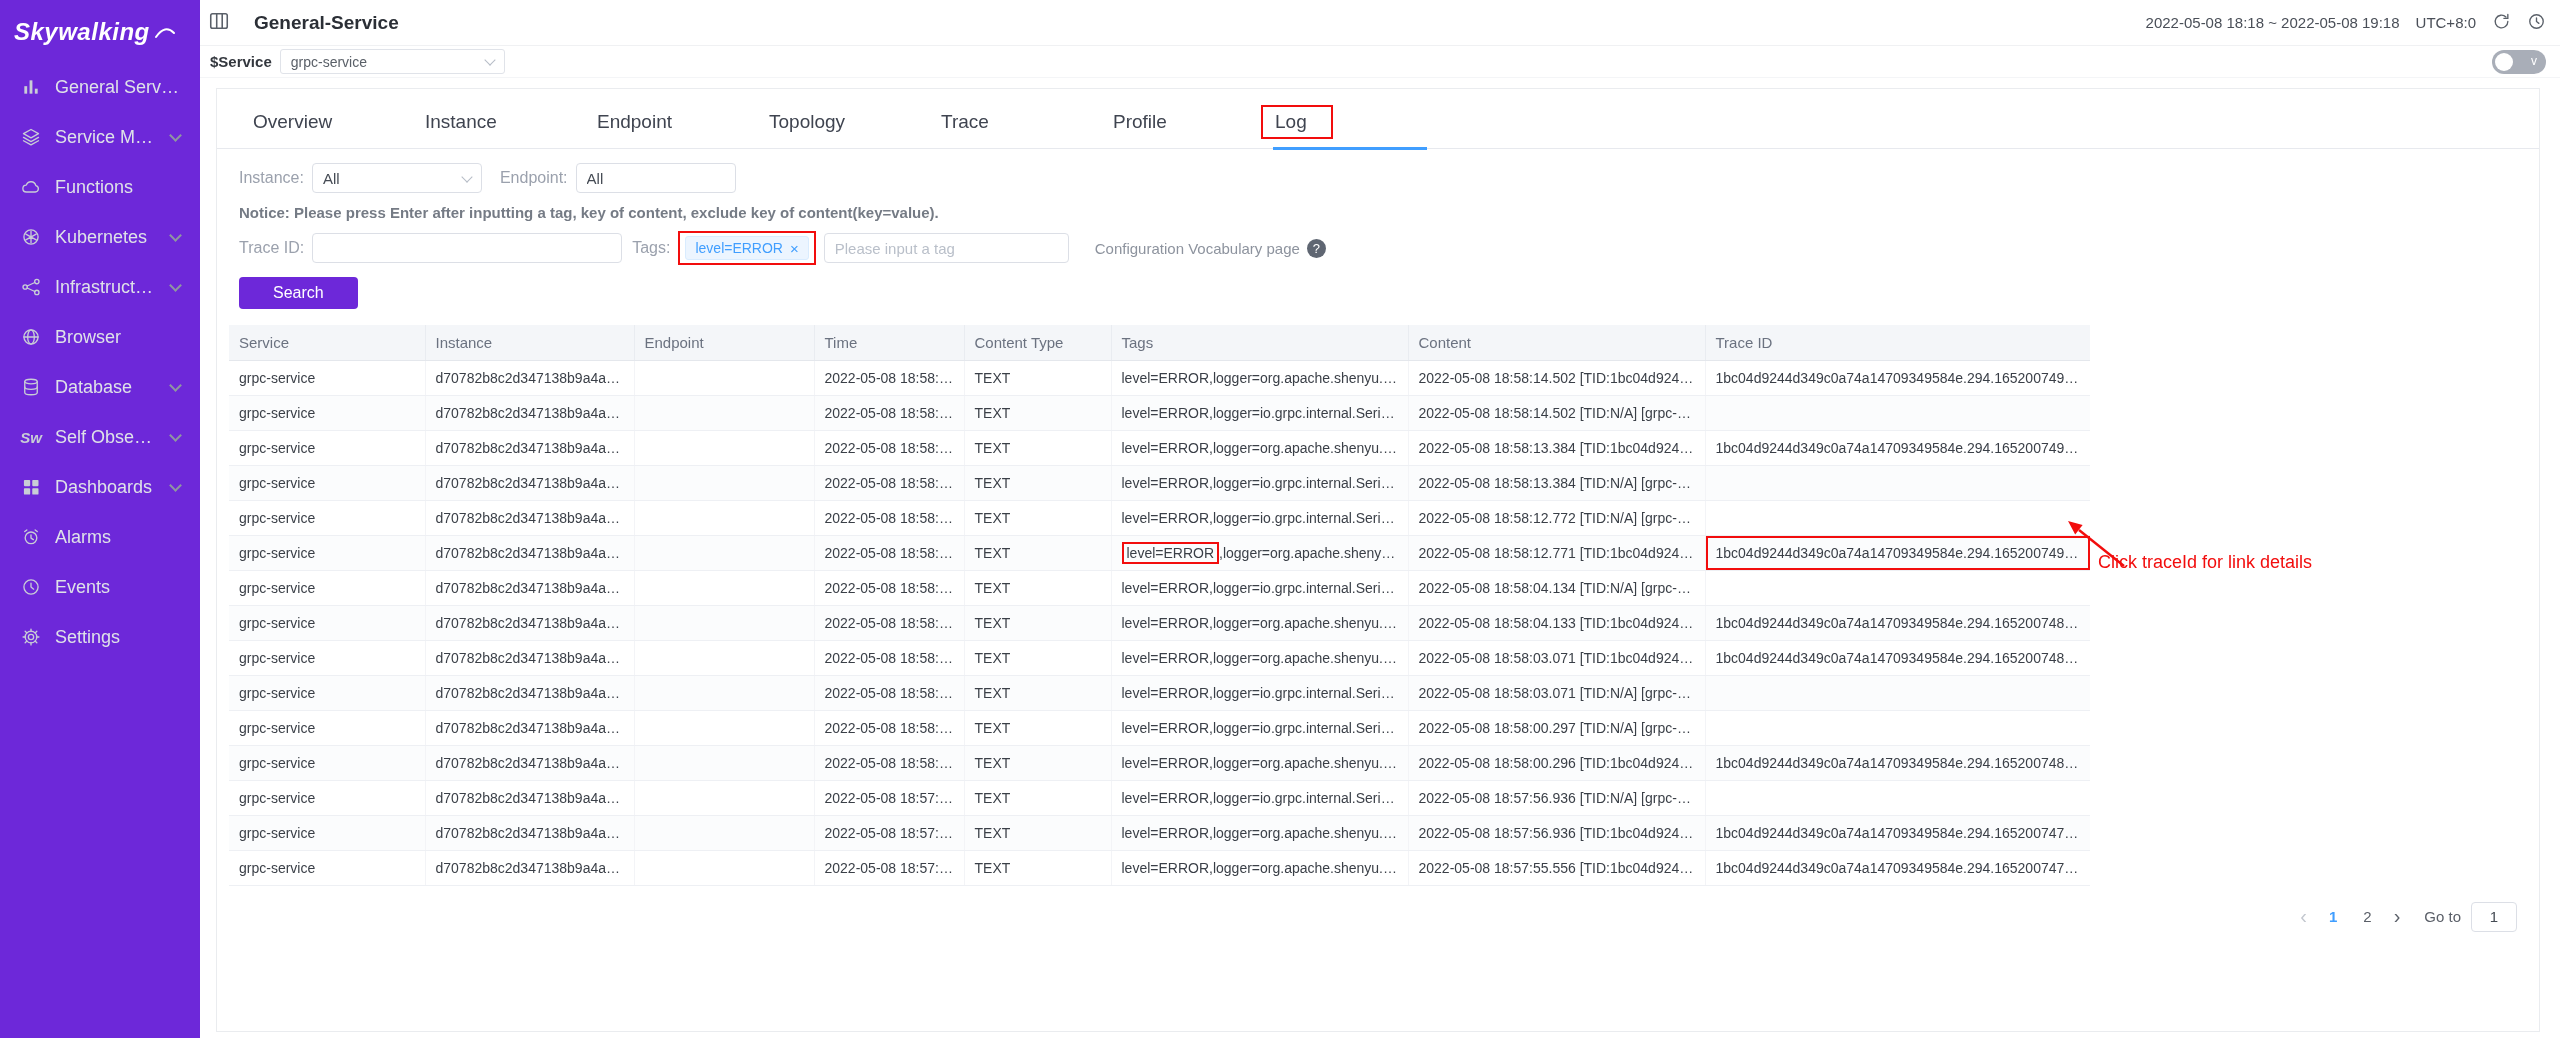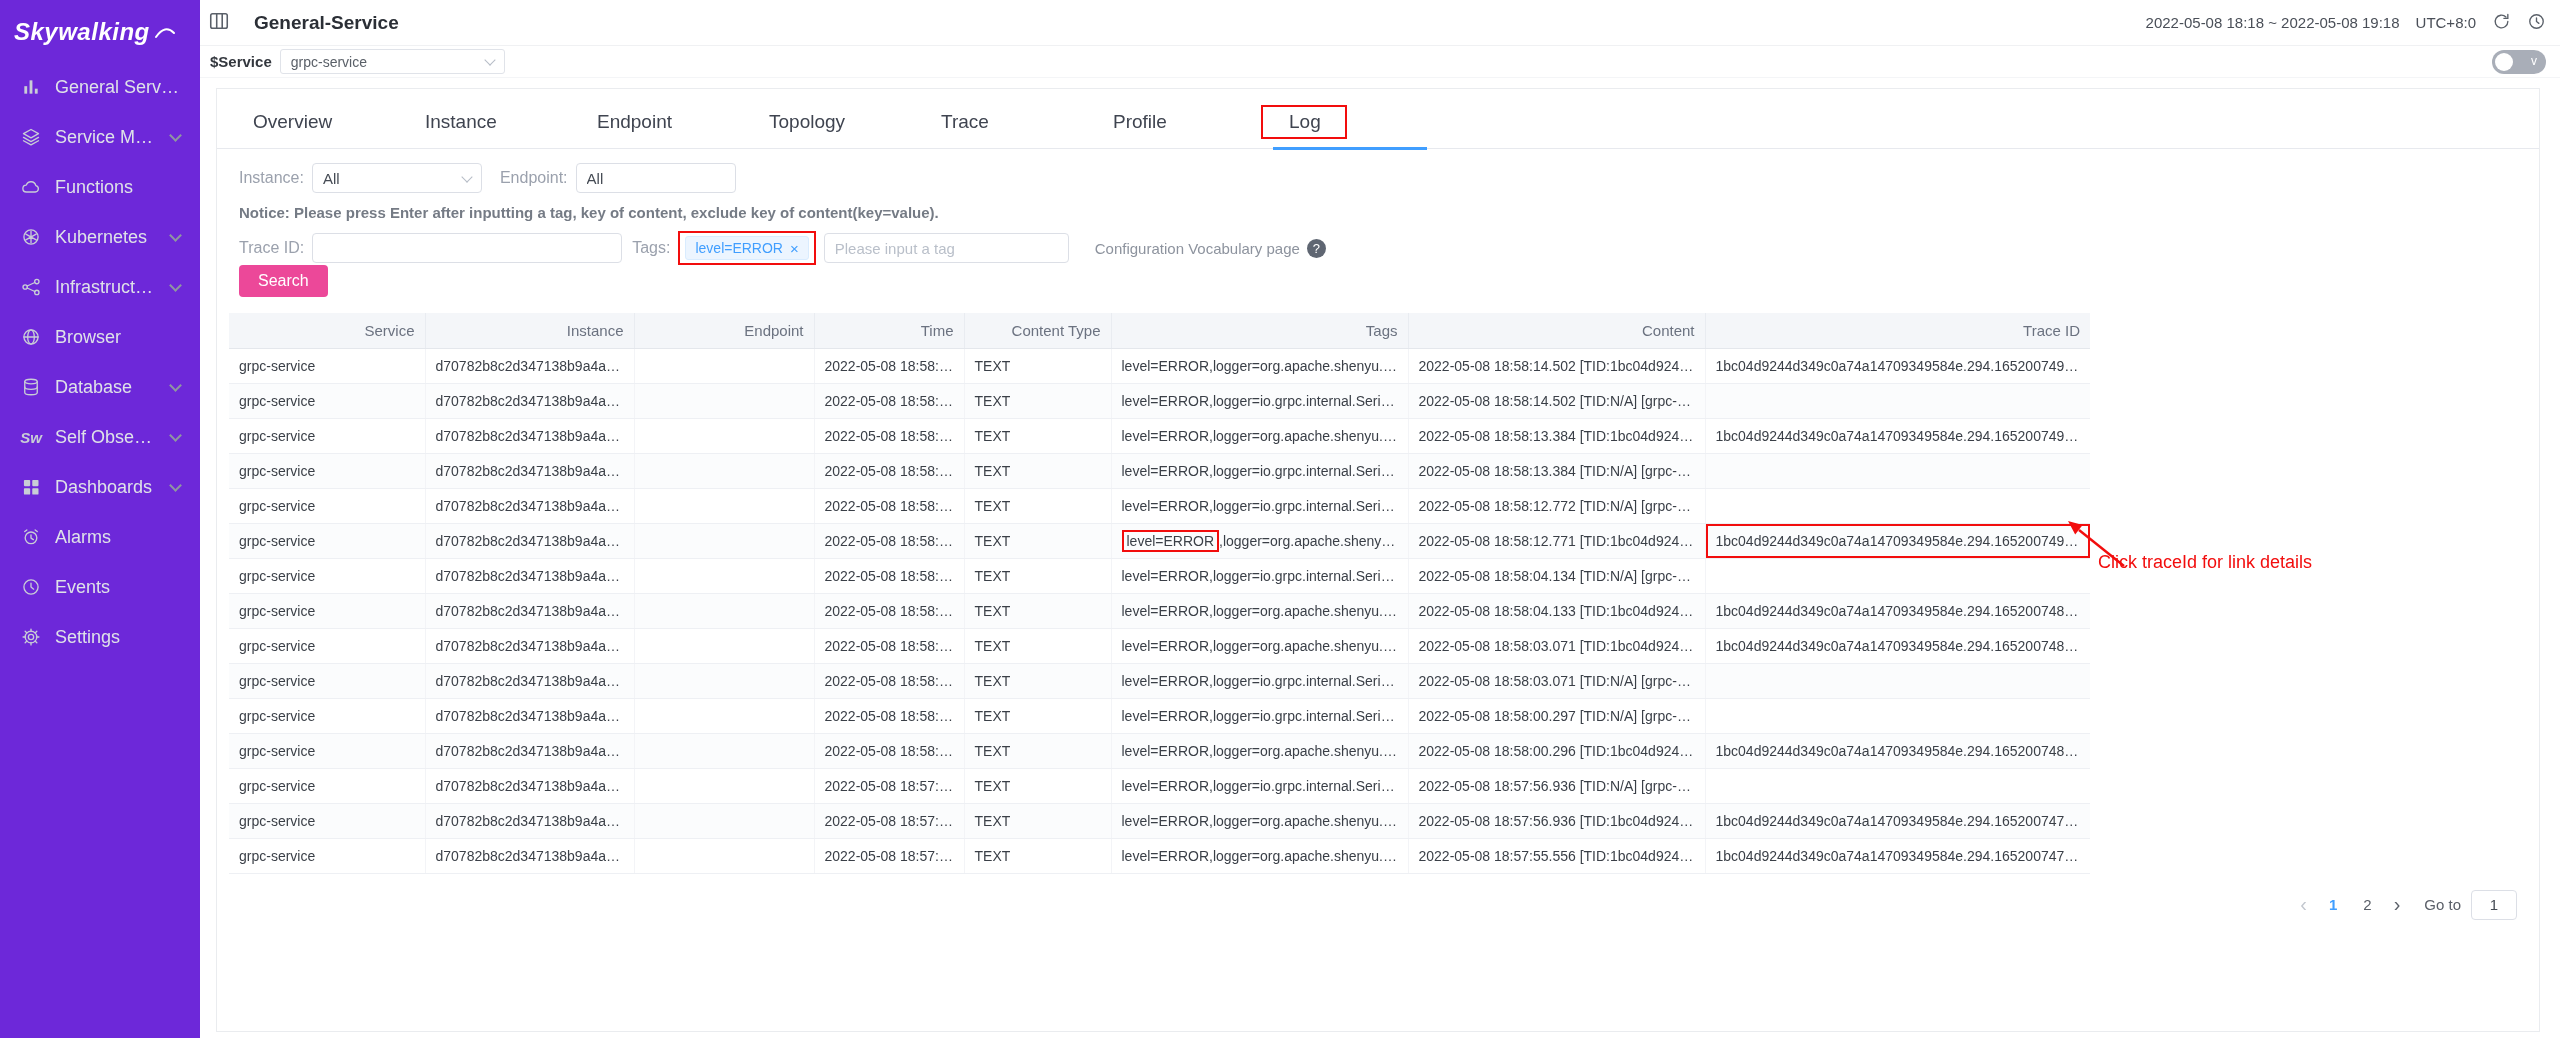--- a/index.html
+++ b/index.html
@@ -34,41 +34,41 @@
   .toggle-knob { position:absolute; left:3px; top:3px; width:18px; height:18px; border-radius:50%; background:#fff; }
   .toggle-mark { position:absolute; right:9px; top:4px; color:#fff; font-size:12px; }
 
   
   .panel { position:absolute; left:216px; top:88px; right:20px; bottom:6px; background:#fff; border:1px solid #eaecef; z-index:3; }
 
   
   .tabs { display:flex; padding:14px 0 0 36px; border-bottom:1px solid #e7e9ee; }
   .tab { width:172px; font-size:19px; color:#3f4450; padding-bottom:15px; cursor:pointer; position:relative;margin-top:8px; }
   .tab.active::after { content:''; position:absolute; left:-12px; bottom:-2px; width:154px; height:3px; background:#409eff; }
-  .tab-ann { border:2px solid #f20d0d; padding:4px 24px 5px 26px; margin-left:-24px; }
+  .tab-ann { border:2px solid #f20d0d; padding:4px 24px 5px 12px; margin-left:-24px; }
 
   
   .filters { padding:14px 0 0 22px; }
   .frow { display:flex; align-items:center; gap:8px; }
   .flabel { font-size:16px; color:#9ba1ad; }
   .ctrl-select { height:30px; border:1px solid #dcdfe6; border-radius:4px; background:#fff; display:flex; align-items:center; padding:0 10px; font-size:15px; color:#454b54; cursor:pointer; }
   .ctrl-input { height:30px; border:1px solid #dcdfe6; border-radius:4px; background:#fff; padding:0 10px; font-size:15px; color:#454b54; font-family:"Liberation Sans", sans-serif; outline:none; }
   .ctrl-input::placeholder { color:#b9bfc9; }
   .w-instance { width:170px; } .w-endpoint { width:160px; } .w-trace { width:310px; } .w-tag { width:245px; }
   .notice { margin:11px 0 10px 0; font-size:15px; font-weight:600; color:#757b85; }
   .chip-ann { display:inline-flex; align-items:center; border:2px solid #f20d0d; padding:3px 5px; }
   .chip { display:inline-flex; align-items:center; gap:7px; background:#ecf5ff; border:1px solid #d9ecff; color:#409eff; font-size:14px; height:24px; padding:0 9px; border-radius:3px; }
   .chip-close { cursor:pointer; font-size:15px; color:#409eff; line-height:1; }
   .vocab { display:flex; align-items:center; gap:7px; margin-left:18px; font-size:15px; color:#8d939e; cursor:pointer; }
   .qmark { width:19px; height:19px; border-radius:50%; background:#5f6672; color:#fff; font-size:13px; display:flex; align-items:center; justify-content:center; }
-  .search-btn { background:#ec4899; border:none; color:#fff; font-size:16px; padding:7px 19px; border-radius:4px; cursor:pointer; font-family:"Liberation Sans", sans-serif; }
+  .search-btn { margin-top:12px; background:#6d28d9; border:none; color:#fff; font-size:16px; padding:7px 34px; border-radius:4px; cursor:pointer; font-family:"Liberation Sans", sans-serif; }
 
   
   .log-table { margin:16px 0 0 12px; border-collapse:collapse; table-layout:fixed; width:1861px; font-size:14px; }
-  .log-table th { height:35px; text-align:right; padding:0 10px; background:#f4f6f9; color:#6b7280; font-weight:500; font-size:15px; border-bottom:1px solid #e4e7ec; border-right:1px solid #e9ecf1; white-space:nowrap; overflow:hidden; }
+  .log-table th { height:35px; text-align:left; padding:0 10px; background:#f4f6f9; color:#6b7280; font-weight:500; font-size:15px; border-bottom:1px solid #e4e7ec; border-right:1px solid #e9ecf1; white-space:nowrap; overflow:hidden; }
   .log-table td { height:35px; padding:0 10px; color:#3a3f47; border-bottom:1px solid #eef0f4; border-right:1px solid #f3f4f7; white-space:nowrap; overflow:hidden; text-overflow:ellipsis; }
   .log-table tr.stripe td { background:#fbfcfd; }
   .log-table th:last-child, .log-table td:last-child { border-right:none; }
   td.red-outline { box-shadow:inset 0 0 0 2px #f20d0d; }
   .red-inline { border:2px solid #f20d0d; padding:1px 3px; }
 
   
   .pagination { display:flex; justify-content:flex-end; align-items:center; gap:10px; margin:16px 22px 0 0; font-size:15px; color:#5a5f68; }
   .pg-arrow { color:#c3c7cf; font-size:20px; cursor:pointer; padding:0 4px; }
   .pg-arrow.on { color:#5a5f68; }

